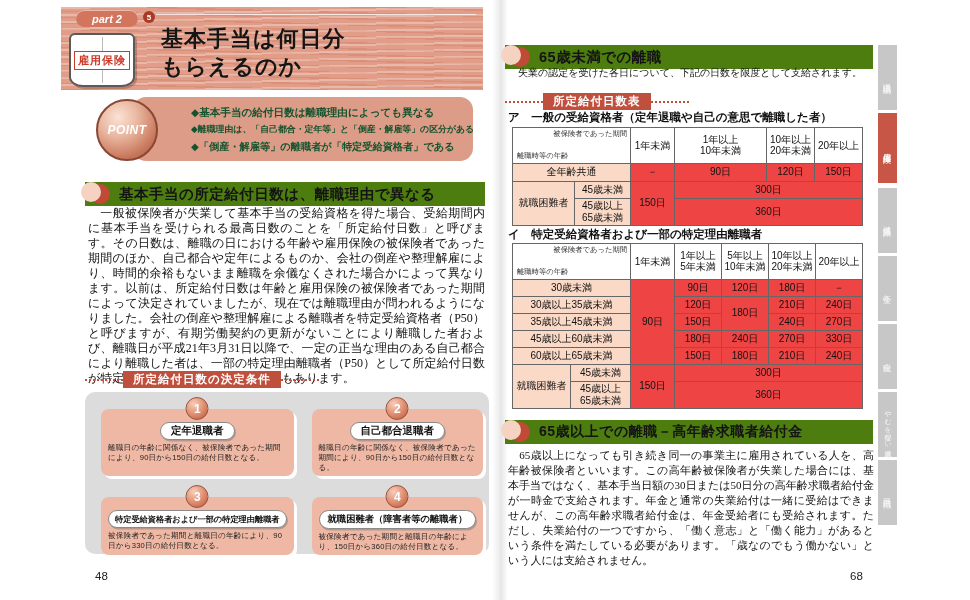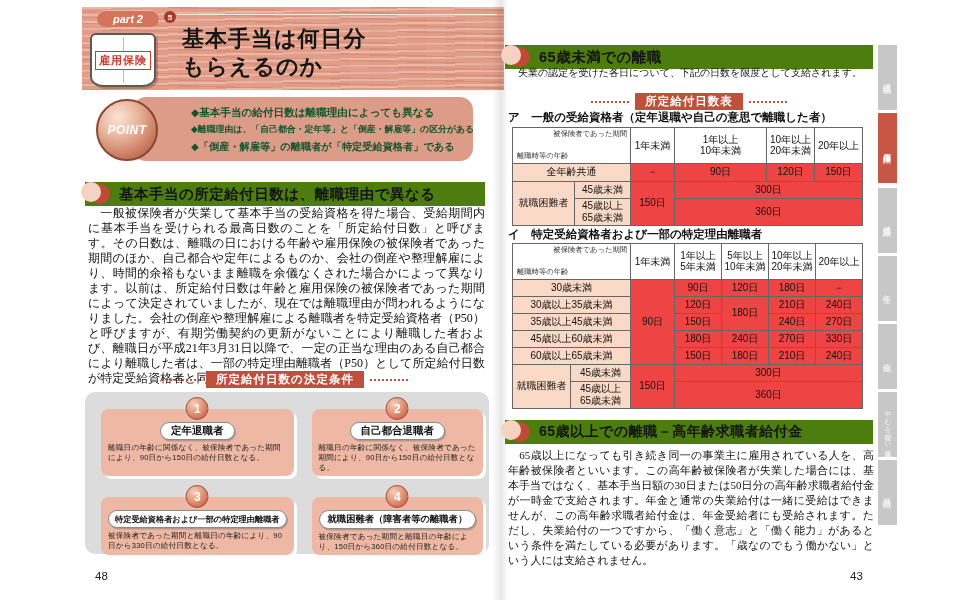--- a/index.html
+++ b/index.html
@@ -5,21 +5,21 @@
   * { margin:0; padding:0; box-sizing:border-box; }
   html,body { width:970px; height:600px; background:#fff; overflow:hidden;
               font-family:"Liberation Sans","DejaVu Sans",sans-serif; }
   .spread { position:relative; width:970px; height:600px; background:#fff; }
 
   
   .binding { position:absolute; left:492px; top:0; width:16px; height:600px;
     background:linear-gradient(90deg, rgba(0,0,0,0) 0%, rgba(0,0,0,.07) 45%, rgba(0,0,0,.10) 55%, rgba(0,0,0,0) 100%); }
 
   
-  .header-band { position:absolute; left:82px; top:7px; width:422px; height:83px;
+  .header-band { position:absolute; left:61px; top:7px; width:422px; height:83px;
     background-color:#e29d88;
     background-image:
       repeating-linear-gradient(179deg, rgba(255,255,255,.28) 0 2px, rgba(255,255,255,0) 2px 7px),
       repeating-linear-gradient(1.5deg, rgba(186,94,72,.22) 0 1.5px, rgba(186,94,72,0) 1.5px 6px); }
   .head-rule { position:absolute; left:95px; top:7px; width:320px; height:0; border-top:1px solid rgba(255,255,255,.75); }
   .part-badge { position:absolute; left:15px; top:3px; width:62px; height:17px; background:#d3745c;
     border-radius:9px; color:#fff; font-weight:bold; font-style:italic; font-size:11px;
     display:flex; align-items:center; justify-content:center; box-shadow:0 1px 0 rgba(255,255,255,.5) inset; }
   .chap-num { position:absolute; left:82px; top:4px; width:12px; height:12px; border-radius:50%;
     background:#a83a28; color:#fff; font-size:8px; font-weight:bold; display:flex; align-items:center; justify-content:center; }
@@ -51,21 +51,21 @@
   .sec-head-text { margin-left:34px; font-weight:bold; font-size:14.5px; color:#141414; letter-spacing:.5px; }
 
   
   .body-serif { position:absolute; font-family:"Liberation Serif","DejaVu Serif",serif; color:#111;
     text-align:justify; }
   .body1 { left:88px; top:206px; width:397px; font-size:12px; line-height:15px; }
   .body2 { left:508px; top:448px; width:366px; font-size:11px; line-height:15px; }
   .intro { left:508px; top:66px; width:368px; font-size:10px; line-height:14px; }
 
   
-  .red-label-row { position:absolute; display:flex; align-items:center; justify-content:center; gap:6px; }
+  .red-label-row { position:absolute; display:flex; align-items:center; }
   .dots { width:38px; height:0; border-top:2px dotted #c0503e; }
   .red-label { background:#c0503e; color:#fff; font-weight:bold; font-size:11.5px; padding:1px 10px; letter-spacing:1px; }
 
   
   .diagram { position:absolute; left:85px; top:392px; width:404px; height:162px; background:#dcdcdc; border-radius:10px;
     display:grid; grid-template-columns:1fr 1fr; column-gap:18px; row-gap:21px; padding:17px 16px 10px 16px; }
   .dbox { position:relative; background:#efb8a4; border-radius:8px; box-shadow:3px 3px 0 rgba(255,255,255,.95);
     padding:10px 7px 3px 7px; }
   .dnum { position:absolute; top:-12px; left:50%; transform:translateX(-50%); width:23px; height:23px; border-radius:50%;
     background:radial-gradient(circle at 35% 28%, #f8cdb9 0%, #dd8a6b 55%, #b4543a 100%);
@@ -308,21 +308,21 @@
   </tbody>
     </table>
 
   <div class="sec-head" style="left:505px; top:420px; width:368px;">
     <span class="crescent"></span>
     <span class="sec-head-text" style="font-size:14px;">65歳以上での離職－高年齢求職者給付金</span>
   </div>
 
   <p class="body-serif body2">　65歳以上になっても引き続き同一の事業主に雇用されている人を、高年齢被保険者といいます。この高年齢被保険者が失業した場合には、基本手当ではなく、基本手当日額の30日または50日分の高年齢求職者給付金が一時金で支給されます。年金と通常の失業給付は一緒に受給はできませんが、この高年齢求職者給付金は、年金受給者にも受給されます。ただし、失業給付の一つですから、「働く意志」と「働く能力」があるという条件を満たしている必要があります。「歳なのでもう働かない」という人には支給されません。</p>
 
-  <div class="pagenum" style="left:850px; top:570px;">43</div>
+  <div class="pagenum" style="left:850px; top:570px;">68</div>
 
   <div class="side-tab" style="top:45px; height:65px;">
     <span>退職手続</span>
   </div>
   <div class="side-tab active" style="top:113px; height:70px;">
     <span>雇用保険</span>
   </div>
   <div class="side-tab" style="top:188px; height:65px;">
     <span>健康保険</span>
   </div>

